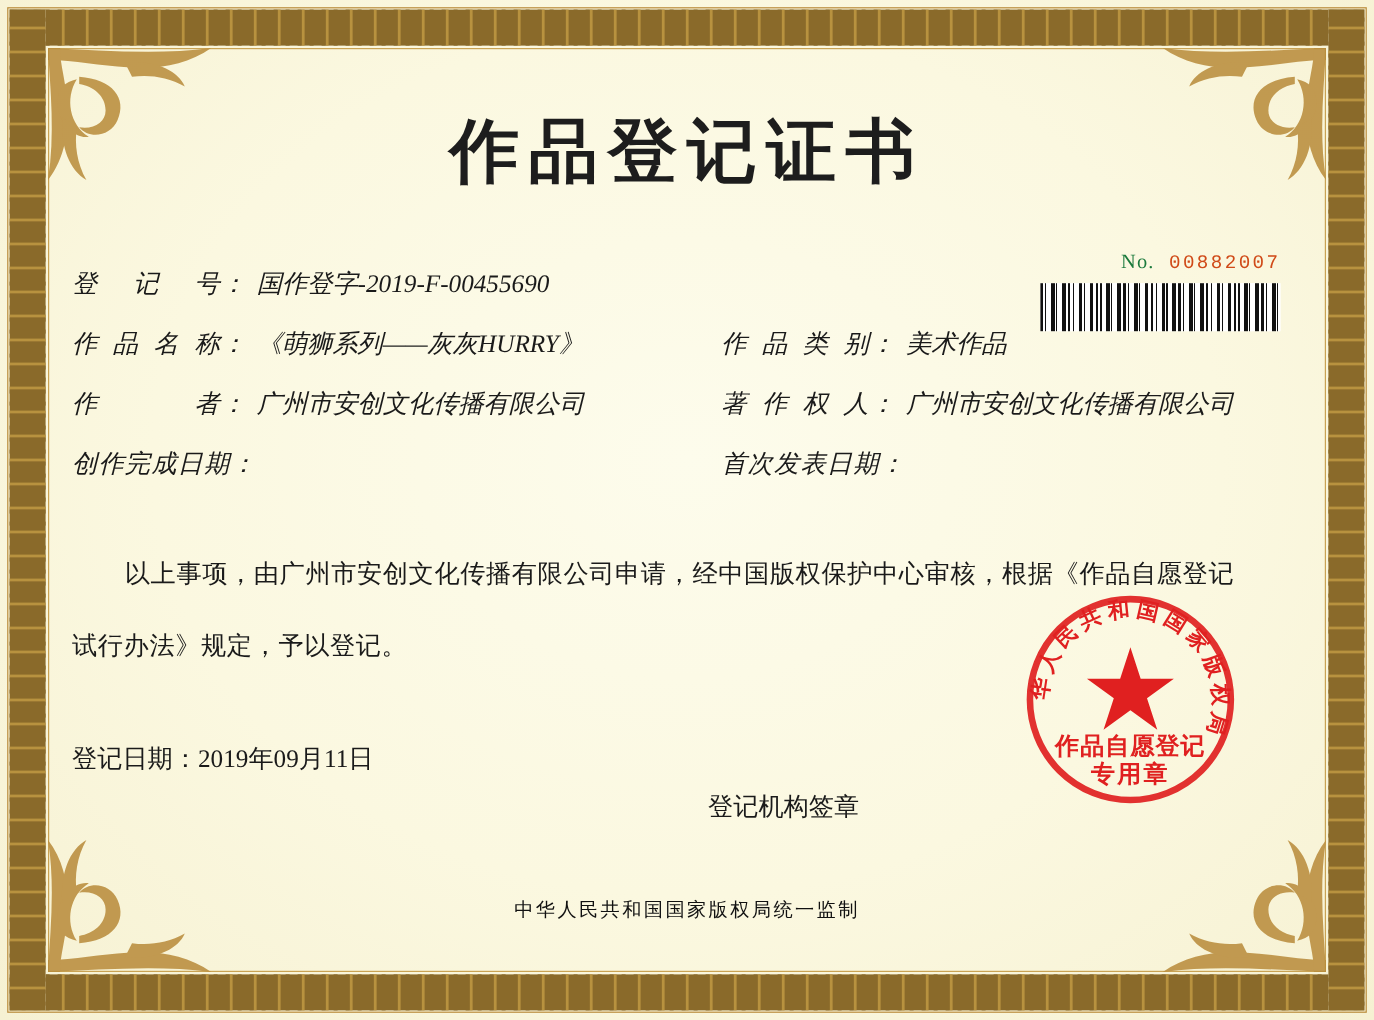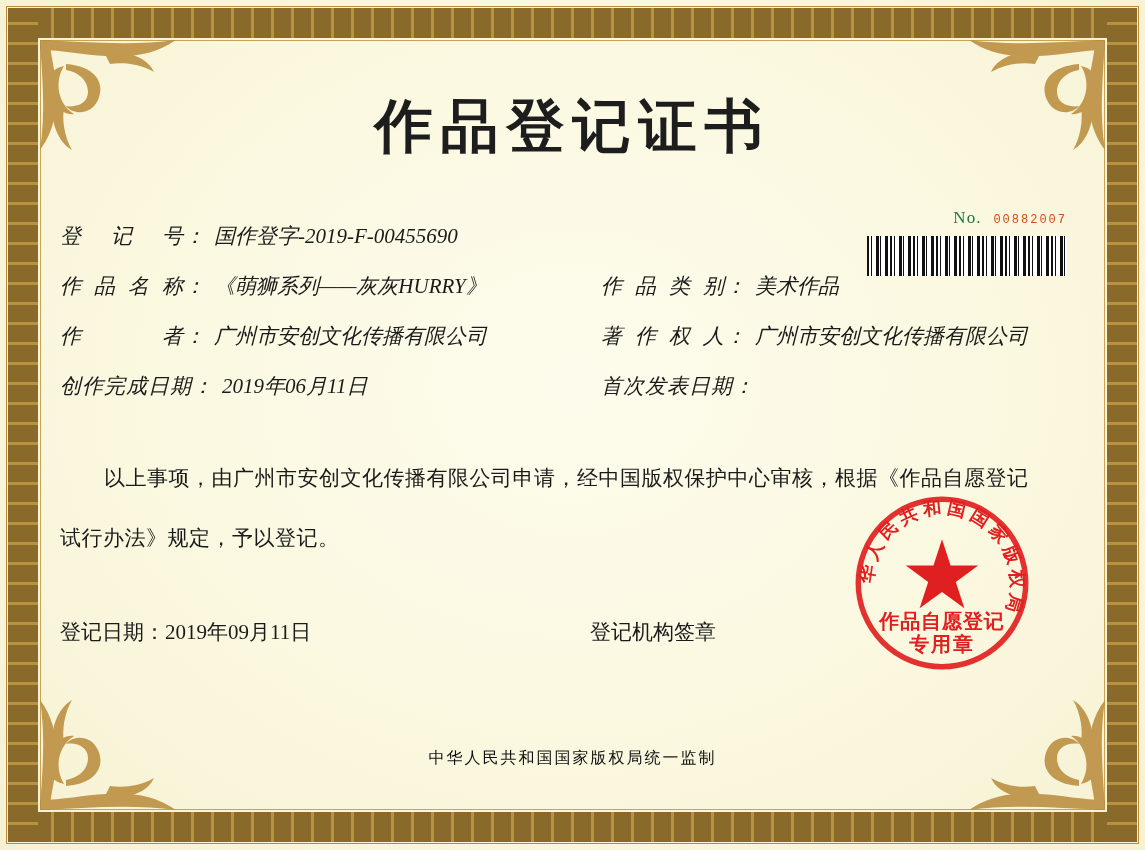--- a/index.html
+++ b/index.html
@@ -114,21 +114,21 @@
     top: 150px;
     text-align: right;
   }
   .serial-label {
     font-size: 17px;
     color: #1b7a3c;
     letter-spacing: 1px;
     font-family: "Liberation Serif", serif;
   }
   .serial-num {
-    font-size: 12px;
+    font-size: 16px;
     color: #d04a18;
     letter-spacing: 2px;
     margin-left: 8px;
     font-family: "Liberation Mono", monospace;
     margin-top: 12px;
   }
   .barcode {
     margin-top: 8px;
     width: 200px;
     height: 40px;
@@ -189,21 +189,21 @@
   .bottom-row {
     position: absolute;
     left: 0;
     top: 560px;
     width: 1000px;
     display: flex;
     font-size: 21px;
     color: #1a1a1a;
   }
   .bottom-date { width: 530px; }
-  .bottom-seal-label { width: 400px; }
+  .bottom-seal-label { width: 400px; margin-top: 40px; }
 
   
   .seal {
     position: absolute;
     right: 112px;
     top: 492px;
     width: 182px;
     height: 182px;
   }
   .seal svg { width: 100%; height: 100%; }
@@ -323,21 +323,20 @@
           <span class="field-label spread">著作权人</span>
           <span class="field-label">：</span>
           <span class="field-value">广州市安创文化传播有限公司</span>
         </div>
       </div>
 
       <div class="field-row">
         <div class="field left">
           <span class="field-label">创作完成日期</span>
           <span class="field-label">：</span>
-          <span class="field-value">2019年06月11日</span>
         </div>
         <div class="field right">
           <span class="field-label">首次发表日期</span>
           <span class="field-label">：</span>
           <span class="field-value"></span>
         </div>
       </div>
 
     </div>
 

